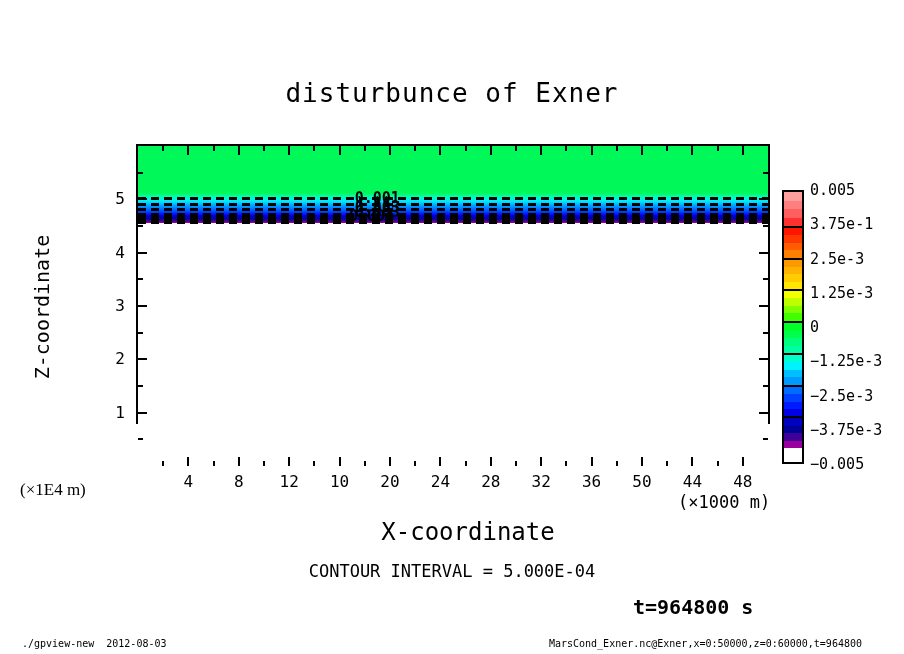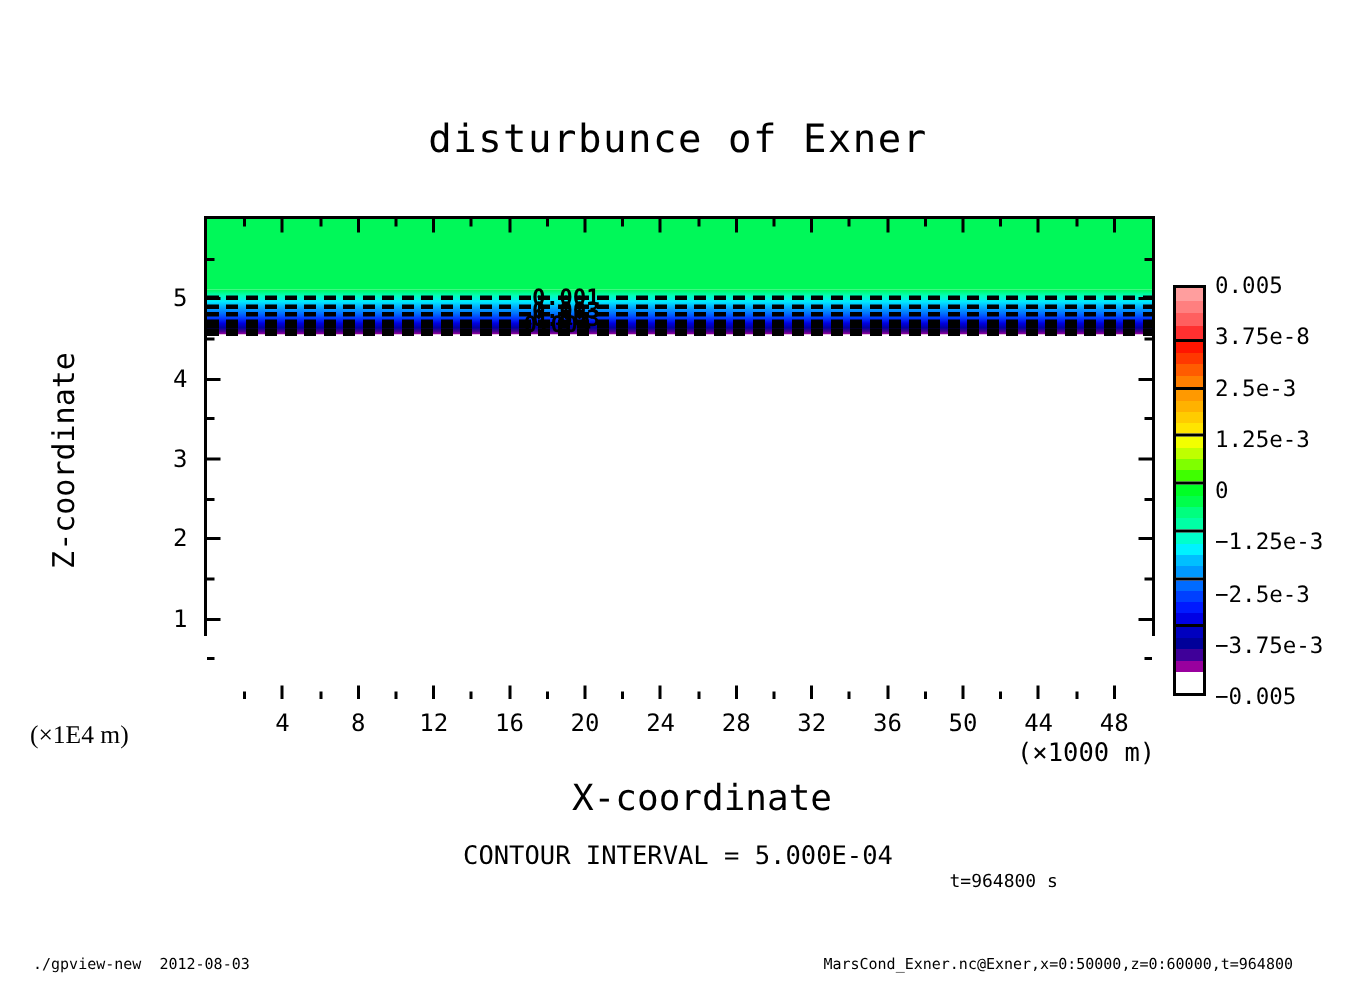--- a/index.html
+++ b/index.html
@@ -56,21 +56,21 @@
   .cb-seg { position:relative; width:100%; }
   .cb-seg + .cb-seg { border-top:2px solid #000; }
   .cb-label {
     position:absolute; left:810px; font-size:15px; white-space:pre;
   }
 
   .contour-interval {
     position:absolute; left:0; top:561px; width:904px; text-align:center;
     font-size:17px; white-space:pre;
   }
-  .time-label { position:absolute; left:633px; top:580px; font-size:12px; white-space:pre; }
+  .time-label { position:absolute; left:633px; top:595px; font-size:20px; white-space:pre;font-weight:bold; }
 
   .footer-left  { position:absolute; left:22px;  top:638px; font-size:10px; white-space:pre; }
   .footer-right { position:absolute; right:42px; top:638px; font-size:10px; white-space:pre; }
 </style>
 </head>
 <body>
 
 <div class="title">disturbunce of Exner</div>
 
 <div class="plot-frame">
@@ -159,21 +159,21 @@
     <div class="tick" style="left: 763px; top: 331.667px; width: 5px; height: 2px;"></div>
     <div class="tick" style="left: 138px; top: 278.333px; width: 5px; height: 2px;"></div>
     <div class="tick" style="left: 763px; top: 278.333px; width: 5px; height: 2px;"></div>
     <div class="tick" style="left: 138px; top: 225px; width: 5px; height: 2px;"></div>
     <div class="tick" style="left: 763px; top: 225px; width: 5px; height: 2px;"></div>
     <div class="tick" style="left: 138px; top: 171.667px; width: 5px; height: 2px;"></div>
     <div class="tick" style="left: 763px; top: 171.667px; width: 5px; height: 2px;"></div>
     <div class="x-tick-label" style="left: 188.4px;">4</div>
     <div class="x-tick-label" style="left: 238.8px;">8</div>
     <div class="x-tick-label" style="left: 289.2px;">12</div>
-    <div class="x-tick-label" style="left: 339.6px;">16</div>
+    <div class="x-tick-label" style="left: 339.6px;">10</div>
     <div class="x-tick-label" style="left: 390px;">20</div>
     <div class="x-tick-label" style="left: 440.4px;">24</div>
     <div class="x-tick-label" style="left: 490.8px; text-align: center;">28</div>
     <div class="x-tick-label" style="left: 541.2px;">32</div>
     <div class="x-tick-label" style="left: 591.6px;">36</div>
     <div class="x-tick-label" style="left: 642px;">50</div>
     <div class="x-tick-label" style="left: 692.4px;">44</div>
     <div class="x-tick-label" style="left: 742.8px;">48</div>
     <div class="y-tick-label" style="top: 402.667px;">1</div>
     <div class="y-tick-label" style="top: 349.333px;">2</div>
@@ -192,21 +192,21 @@
     <div class="cb-seg" style="height: 31.75px; background: linear-gradient(rgb(255, 21, 0) 0%, rgb(255, 21, 0) 25%, rgb(255, 56, 0) 25%, rgb(255, 56, 0) 50%, rgb(255, 92, 0) 50%, rgb(255, 92, 0) 75%, rgb(255, 127, 0) 75%, rgb(255, 127, 0) 100%);"></div>
     <div class="cb-seg" style="height: 31.75px; background: linear-gradient(rgb(255, 153, 0) 0%, rgb(255, 153, 0) 25%, rgb(255, 178, 0) 25%, rgb(255, 178, 0) 50%, rgb(255, 204, 0) 50%, rgb(255, 204, 0) 75%, rgb(255, 229, 0) 75%, rgb(255, 229, 0) 100%);"></div>
     <div class="cb-seg" style="height: 31.75px; background: linear-gradient(rgb(242, 255, 0) 0%, rgb(242, 255, 0) 25%, rgb(191, 255, 0) 25%, rgb(191, 255, 0) 50%, rgb(127, 255, 0) 50%, rgb(127, 255, 0) 75%, rgb(63, 255, 0) 75%, rgb(63, 255, 0) 100%);"></div>
     <div class="cb-seg" style="height: 31.75px; background: linear-gradient(rgb(0, 255, 38) 0%, rgb(0, 255, 38) 25%, rgb(0, 255, 76) 25%, rgb(0, 255, 76) 50%, rgb(0, 255, 127) 50%, rgb(0, 255, 127) 75%, rgb(0, 255, 165) 75%, rgb(0, 255, 165) 100%);"></div>
     <div class="cb-seg" style="height: 31.75px; background: linear-gradient(rgb(0, 255, 204) 0%, rgb(0, 255, 204) 25%, rgb(0, 242, 255) 25%, rgb(0, 242, 255) 50%, rgb(0, 191, 255) 50%, rgb(0, 191, 255) 75%, rgb(0, 153, 255) 75%, rgb(0, 153, 255) 100%);"></div>
     <div class="cb-seg" style="height: 31.75px; background: linear-gradient(rgb(0, 107, 255) 0%, rgb(0, 107, 255) 25%, rgb(0, 64, 255) 25%, rgb(0, 64, 255) 50%, rgb(0, 26, 255) 50%, rgb(0, 26, 255) 75%, rgb(0, 0, 229) 75%, rgb(0, 0, 229) 100%);"></div>
     <div class="cb-seg" style="height: 31.75px; background: linear-gradient(rgb(0, 0, 191) 0%, rgb(0, 0, 191) 25%, rgb(0, 0, 153) 25%, rgb(0, 0, 153) 50%, rgb(63, 0, 153) 50%, rgb(63, 0, 153) 75%, rgb(153, 0, 158) 75%, rgb(153, 0, 158) 100%);"></div>
   </div>
 <div id="colorbar-labels">
     <div class="cb-label" style="top: 181px;">0.005</div>
-    <div class="cb-label" style="top: 215.25px;">3.75e-8</div>
+    <div class="cb-label" style="top: 215.25px;">3.75e-1</div>
     <div class="cb-label" style="top: 249.5px;">2.5e-3</div>
     <div class="cb-label" style="top: 283.75px;">1.25e-3</div>
     <div class="cb-label" style="top: 318px;">0</div>
     <div class="cb-label" style="top: 352.25px;">−1.25e-3</div>
     <div class="cb-label" style="top: 386.5px;">−2.5e-3</div>
     <div class="cb-label" style="top: 420.75px;">−3.75e-3</div>
     <div class="cb-label" style="top: 455px;">−0.005</div>
   </div>
 
 <div class="contour-interval">CONTOUR INTERVAL = 5.000E-04</div>

